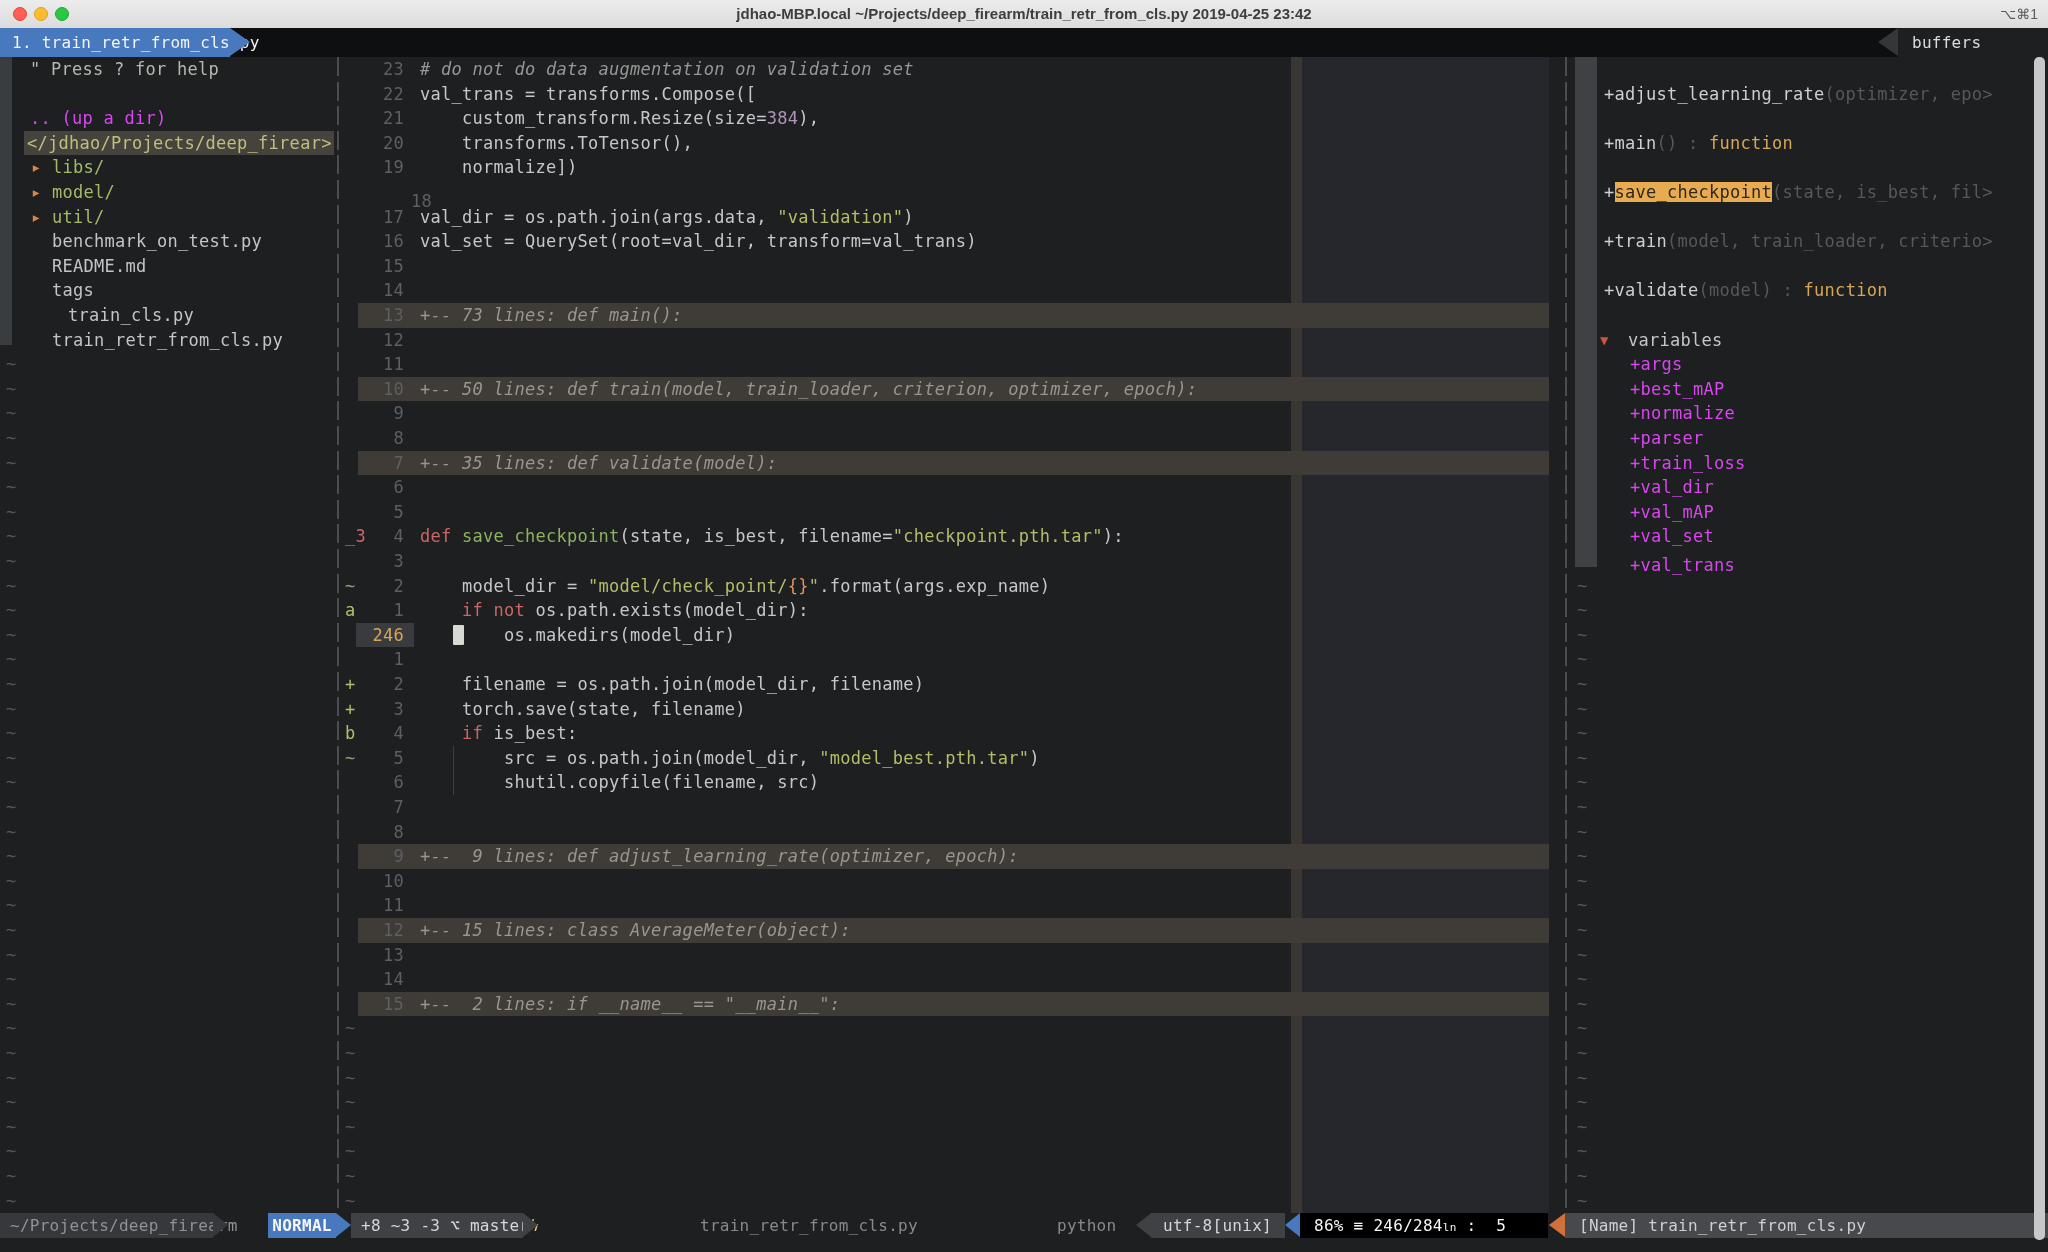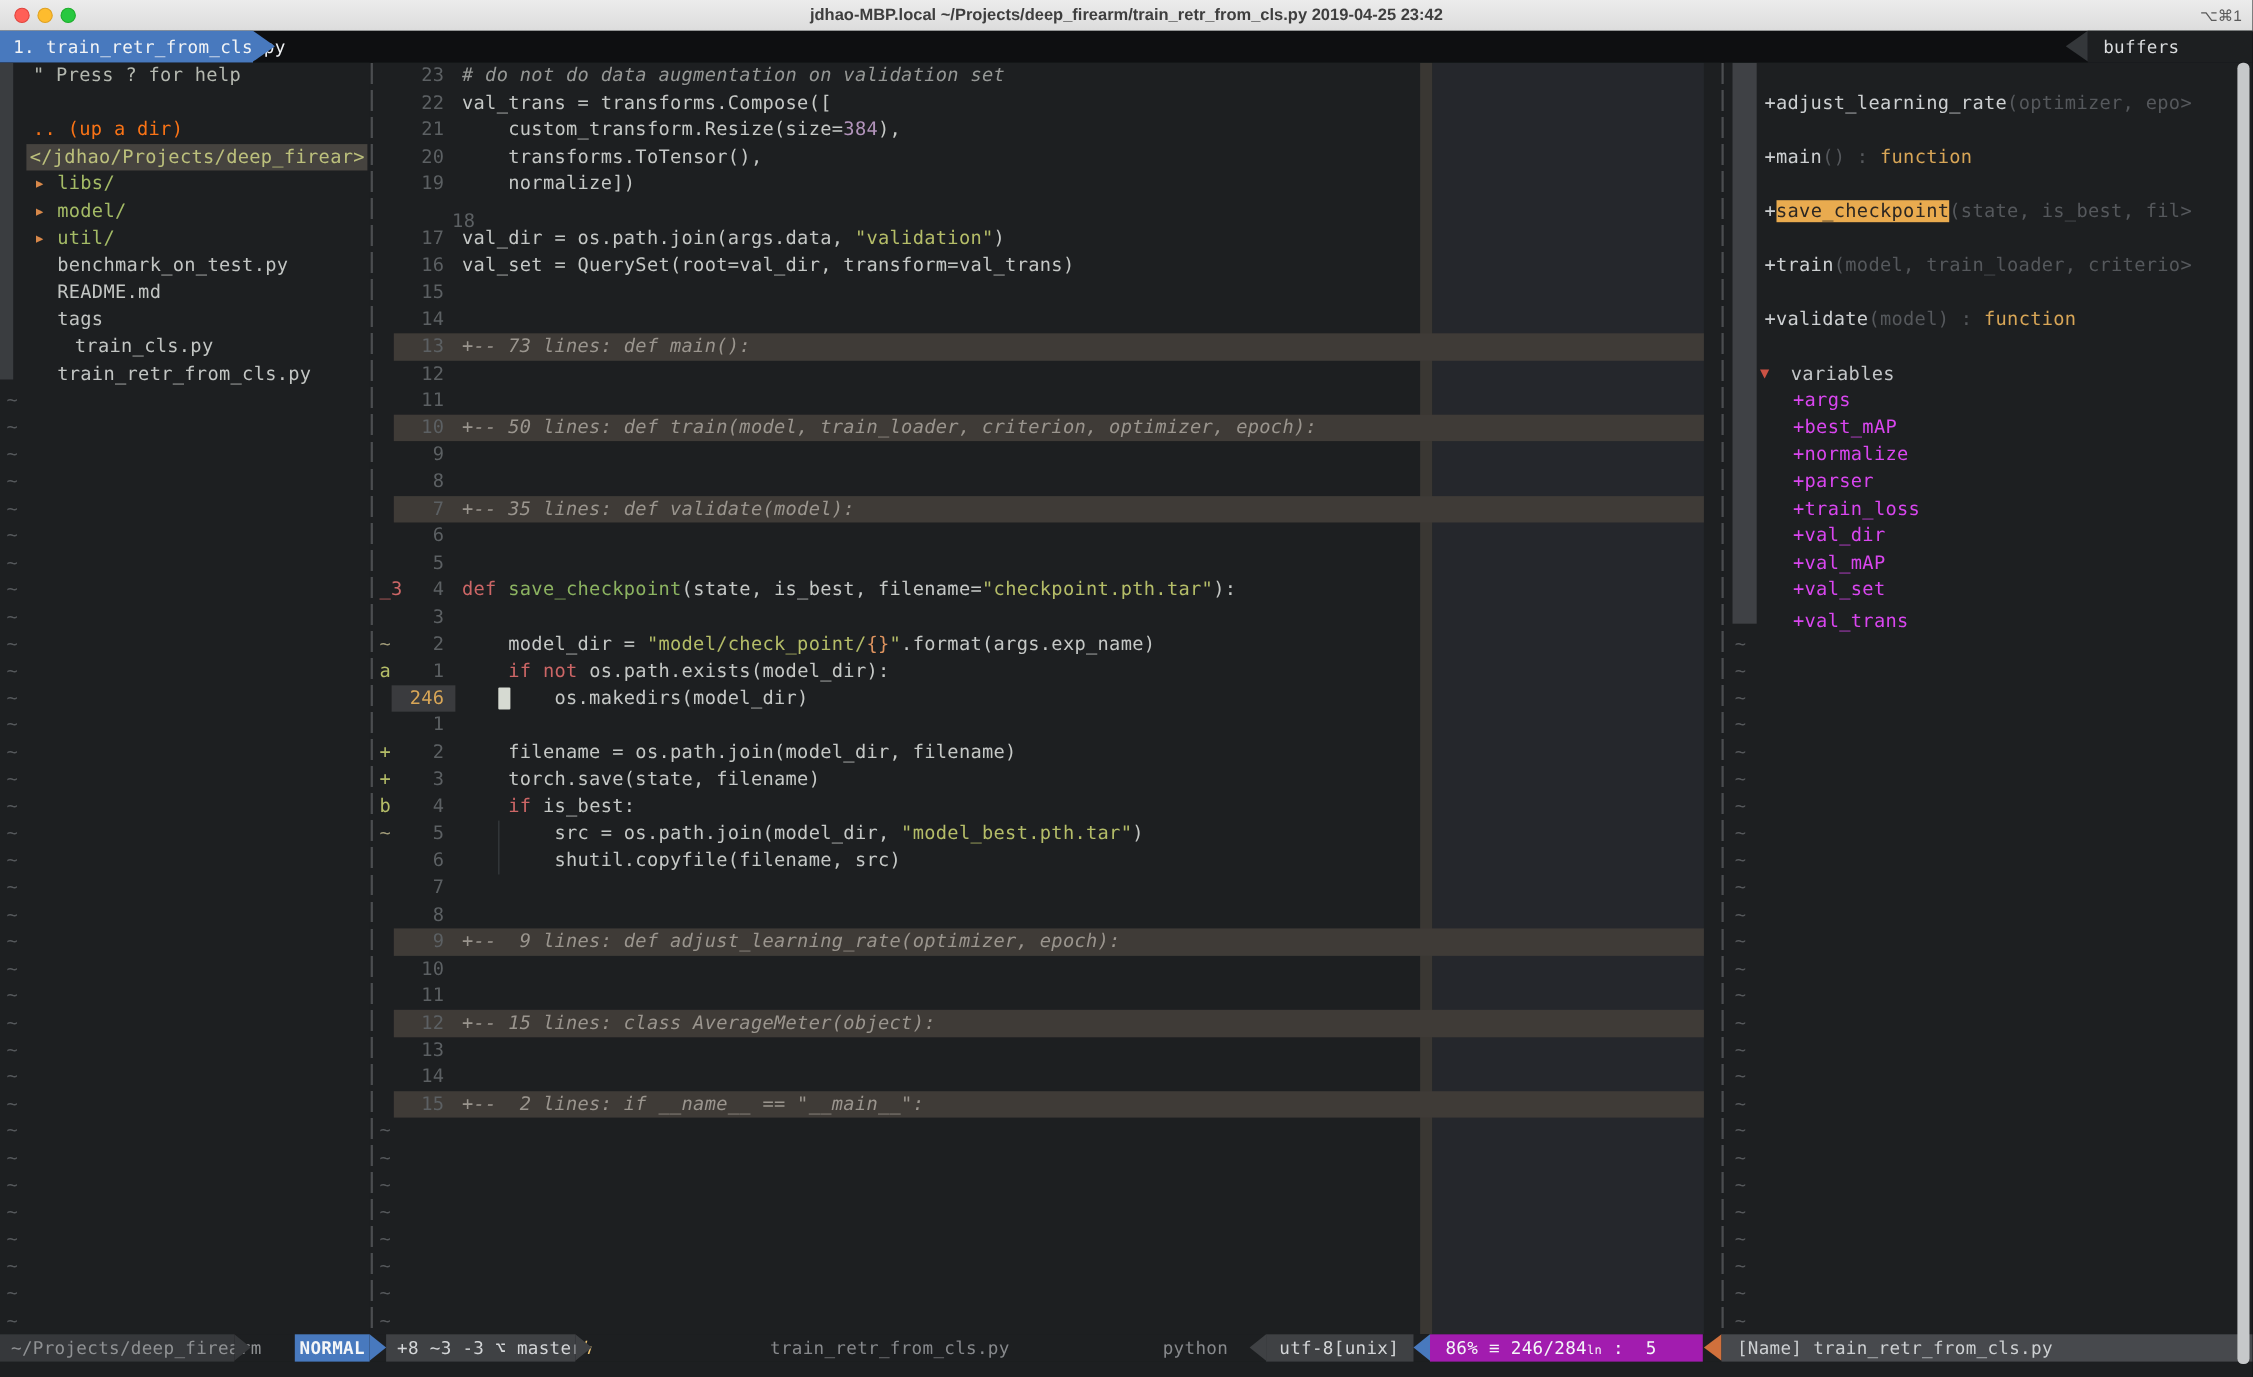--- a/index.html
+++ b/index.html
@@ -26,21 +26,21 @@
              border-top:14.5px solid transparent;border-bottom:14.5px solid transparent;border-right:20px solid #34373a;}
   #buffers-seg{position:absolute;right:0;top:0;width:150px;height:29px;background:#1d1f21;
                color:#dadcde;line-height:29px;font-size:16px;padding-left:14px;box-sizing:border-box;}
   
   .row{position:absolute;left:0;right:0;height:24.6px;line-height:24.6px;white-space:pre;}
   
   #nerdtree{position:absolute;left:0;top:57px;width:336px;height:1156px;background:#1d1f21;overflow:hidden;}
   #nt-scrollbar{position:absolute;left:0;top:0;width:12px;height:288px;background:#3a3d40;}
   .nt-text{position:absolute;left:30px;}
   .nt-help{color:#b4b8b0;}
-  .nt-updir{color:#f97316;}
+  .nt-updir{color:#d946ef;}
   .nt-pathbg{position:absolute;left:24px;width:310px;top:0;height:24.6px;background:#46433f;}
   .nt-path{position:absolute;left:27px;color:#bcc07c;}
   .nt-arrow{position:absolute;left:31px;color:#d8884a;}
   .nt-dir{position:absolute;left:52px;color:#a4bb66;}
   .nt-file{position:absolute;left:52px;color:#c2c5c3;}
   .nt-tilde{position:absolute;left:6px;color:#54575a;}
   
   .vsep{position:absolute;top:57px;height:1156px;width:2px;
         background:repeating-linear-gradient(180deg,#4b4d50 0 19px,transparent 19px 24.6px);}
   
@@ -88,21 +88,21 @@
   #sl-mode-arrow{left:336px;border-left:15px solid #4879be;}
   #sl-git-seg{left:351px;width:172px;background:#3f4144;color:#d4d6d8;padding-left:10px;box-sizing:border-box;}
   #sl-git-arrow{left:523px;border-left:15px solid #3f4144;}
   #sl-bolt{color:#f0c674;}
   #sl-branch-glyph{color:#d4d6d8;}
   #sl-fname{left:700px;color:#87898c;}
   #sl-ft{left:1057px;color:#87898c;}
   #sl-enc-arrow{left:1136px;border-right:15px solid #3f4144;}
   #sl-enc-seg{left:1151px;width:134px;background:#3f4144;color:#d4d6d8;padding-left:12px;box-sizing:border-box;}
   #sl-pos-arrow{left:1285px;border-right:15px solid #4879be;}
-  #sl-pos-seg{left:1300px;width:248px;background:#a21caf;color:#f4f6f8;padding-left:14px;box-sizing:border-box;}
+  #sl-pos-seg{left:1300px;width:248px;background:#000000;color:#f4f6f8;padding-left:14px;box-sizing:border-box;}
   #sl-tag-arrow{left:1549px;border-right:16px solid #d0703c;}
   #sl-tag-seg{left:1565px;width:483px;background:#47494d;color:#cdd0d2;padding-left:14px;box-sizing:border-box;}
   .lnglyph{font-size:11px;}
   
   #cmdline{position:absolute;left:0;top:1238px;width:2048px;height:14px;background:#1d1f21;}
   
   #right-scrollbar{position:absolute;left:2034px;top:57px;width:11px;height:1183px;background:#c6c8ca;border-radius:5px;}
 </style>
 </head>
 <body>

